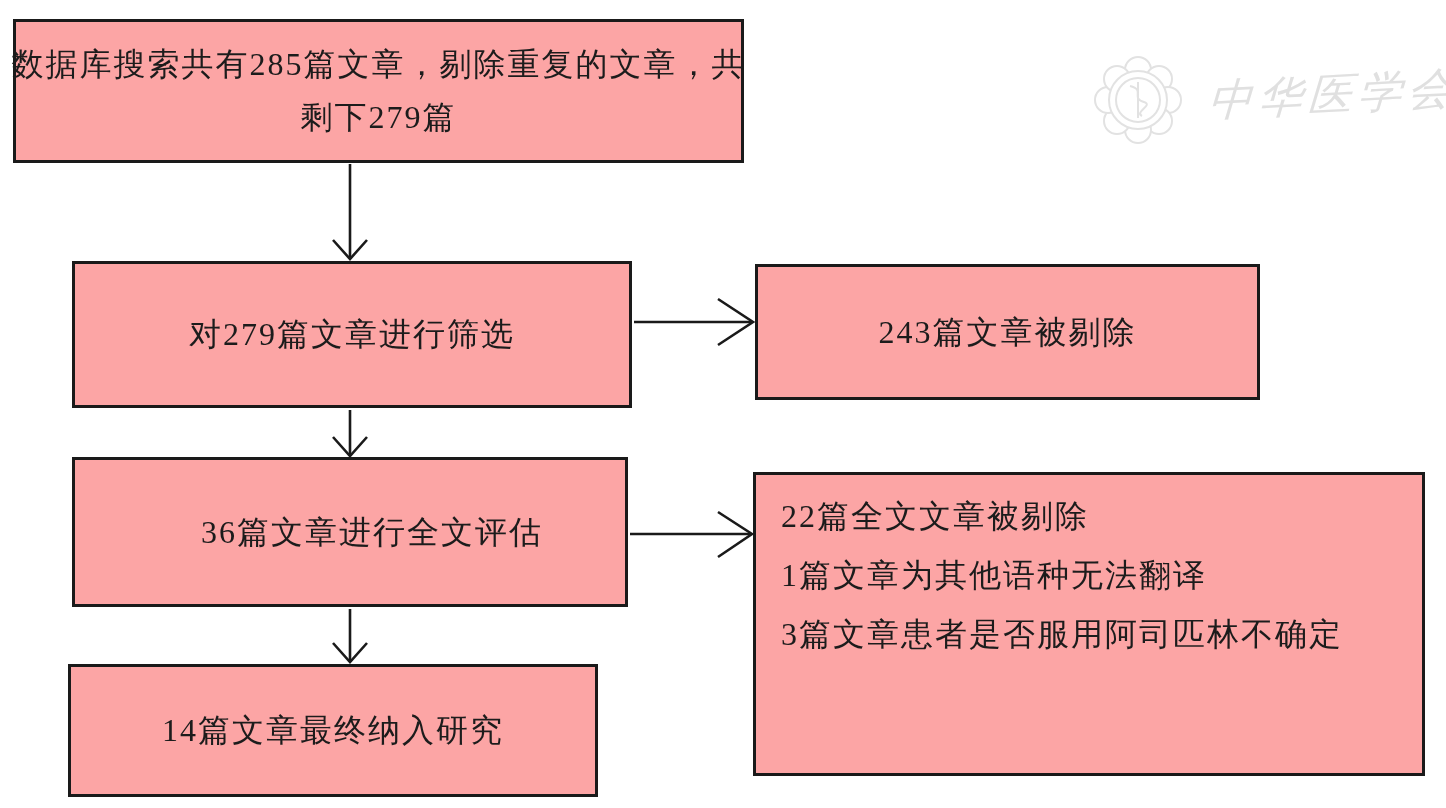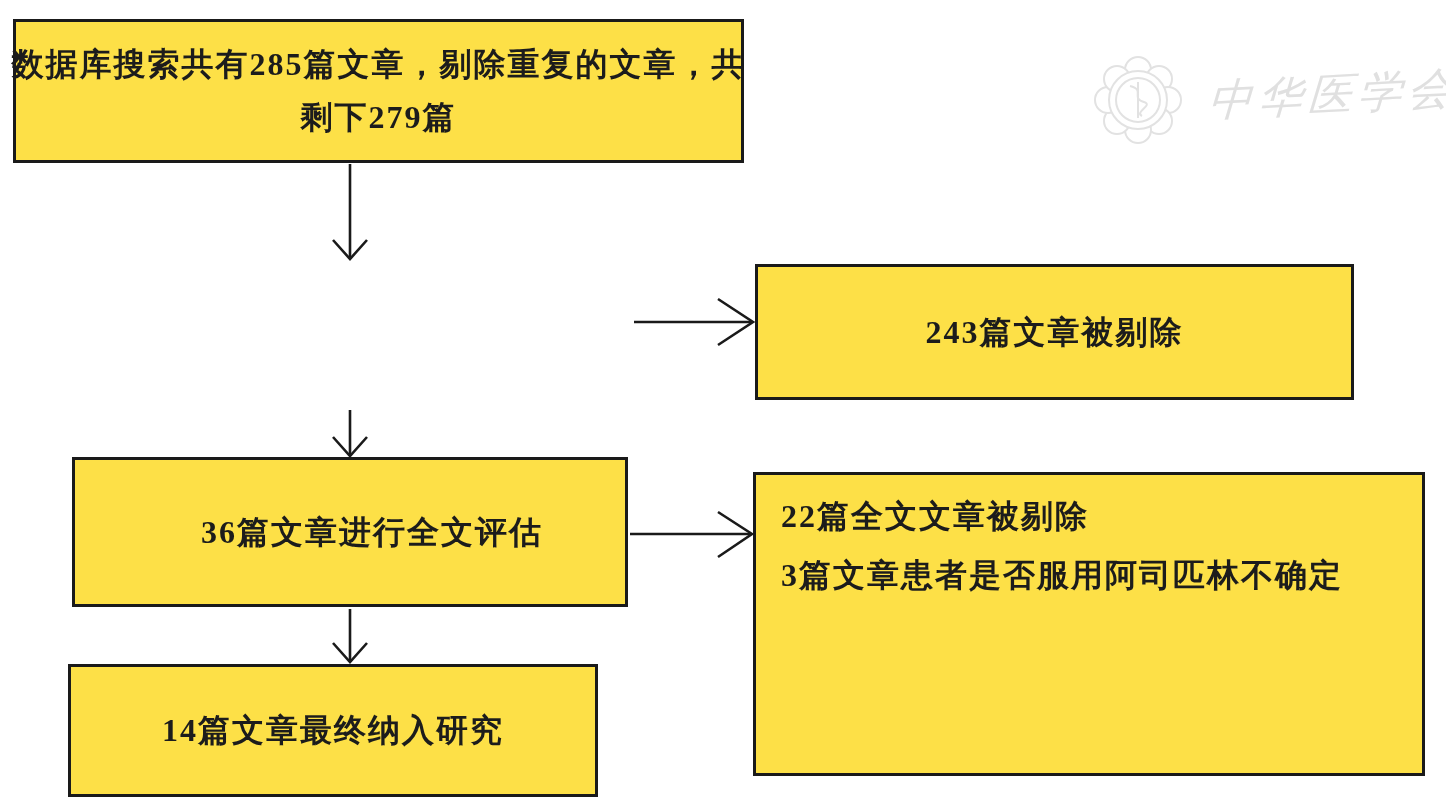--- a/index.html
+++ b/index.html
@@ -2,34 +2,34 @@
 <html><head>
 <meta charset="utf-8">
 <style>
   html, body { margin:0; padding:0; background:#ffffff; }
   .canvas {
     position:relative; width:1446px; height:808px; background:#ffffff;
     font-family:"Liberation Serif","DejaVu Serif",serif;
     color:#1c1c1c; overflow:hidden;
   }
   .fbox {
-    position:absolute; border:3px solid #1a1a1a; background:#fde047;
-    box-sizing:border-box; font-size:32px; letter-spacing:2px;font-weight:bold;
+    position:absolute; border:3px solid #1a1a1a; background:#fca5a5;
+    box-sizing:border-box; font-size:32px; letter-spacing:2px;
   }
   .fbox.center {
     display:flex; flex-direction:column; align-items:center; justify-content:center;
     text-align:center;
   }
   .fbox .bline { white-space:nowrap; line-height:53px; }
   
   .box-search   { left:13px;  top:19px;  width:731px; height:144px; }
   
   .box-screen   { left:72px;  top:261px; width:560px; height:147px; }
   
-  .box-excl1    { left:755px; top:264px; width:599px; height:136px; }
+  .box-excl1    { left:755px; top:264px; width:505px; height:136px; }
   
   .box-fulltext { left:72px;  top:457px; width:556px; height:150px;padding-left:44px; }
   
   .box-excl2    { left:753px; top:472px; width:672px; height:304px;
                   padding:12px 26px 0 25px; }
   .box-excl2 .excl-line { white-space:nowrap; line-height:59px; }
   .box-excl2 .excl-line:nth-child(5) { padding-left:10px; }
   
   .box-incl     { left:68px;  top:664px; width:530px; height:133px; }
 
@@ -67,31 +67,35 @@
       </g>
     </svg>
     <span class="wm-text">中华医学会</span>
   </div>
 
   <div class="fbox center box-search">
     <div class="bline">数据库搜索共有285篇文章，剔除重复的文章，共</div>
     <div class="bline">剩下279篇</div>
   </div>
 
+  <div class="fbox center box-screen">
+    <div class="bline">对279篇文章进行筛选</div>
+  </div>
 
   <div class="fbox center box-excl1">
     <div class="bline">243篇文章被剔除</div>
   </div>
 
   <div class="fbox center box-fulltext">
     <div class="bline">36篇文章进行全文评估</div>
   </div>
 
   <div class="fbox box-excl2">
     <div class="excl-line">22篇全文文章被剔除</div>
+    <div class="excl-line">1篇文章为其他语种无法翻译</div>
     <div class="excl-line">3篇文章患者是否服用阿司匹林不确定</div>
   </div>
 
   <div class="fbox center box-incl">
     <div class="bline">14篇文章最终纳入研究</div>
   </div>
 
   <svg class="arrows" viewBox="0 0 1446 808" fill="none" stroke="#1a1a1a" stroke-width="2.6">
 
     <g>

